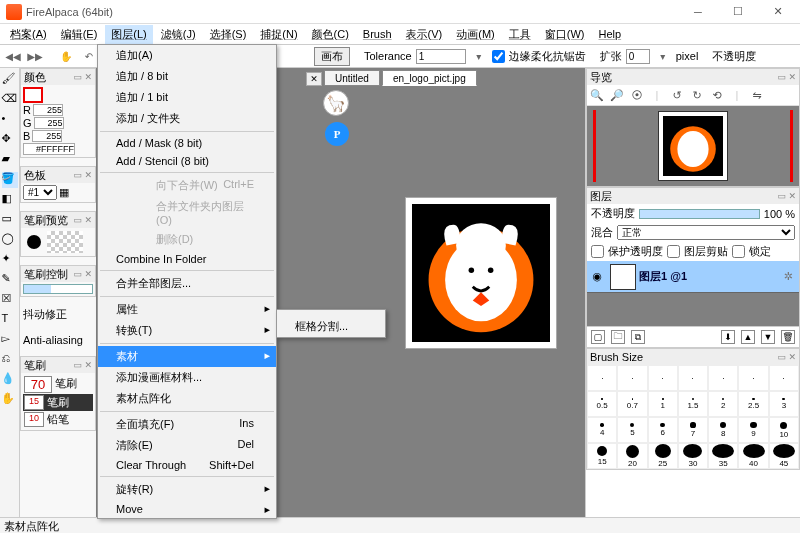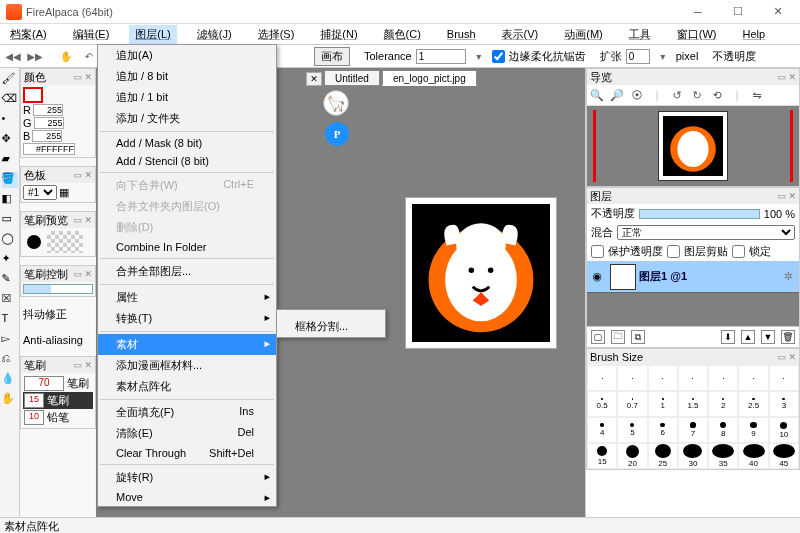--- a/index.html
+++ b/index.html
@@ -2,21 +2,21 @@
 <html><head>
 <meta charset="utf-8">
 <style>
 * { box-sizing: border-box; margin: 0; padding: 0; font-family: "Microsoft YaHei", sans-serif; font-size: 11px; }
 body { width: 800px; height: 533px; background: #fff; position: relative; overflow: hidden; }
 .titlebar { height: 24px; display: flex; align-items: center; padding: 0 2px; border-bottom: 1px solid #ddd; }
 .titlebar .icon { width: 16px; height: 16px; background: linear-gradient(#ff6b35,#ff4500); border-radius:2px; margin: 0 4px;}
 .titlebar .title { flex: 1; color: #555; }
 .winbtns { display: flex; }
 .winbtn { width: 40px; height: 22px; display: flex; align-items: center; justify-content: center; color:#555; }
-.menubar { height: 20px; display: flex; align-items: center; padding-left: 4px; gap:14px;}
+.menubar { height: 20px; display: flex; align-items: center; padding-left: 4px; gap:2px;}
 .menuitem { padding: 2px 6px; text-decoration: underline; text-decoration-color: rgba(0,0,0,0.3); cursor:default;}
 .menuitem.active { background: #cde6ff; }
 .toolbar { height: 24px; display: flex; align-items: center; border-top: 1px solid #ccc; border-bottom: 1px solid #ccc; padding: 0 4px; gap:4px;}
 .tbbtn { width: 18px; height: 18px; display:flex; align-items:center; justify-content:center; color:#666; font-size:10px;}
 .toolbar .sep { width:6px; }
 .toolbar input[type=text]{ width:50px; height:15px; border:1px solid #999; font-size:10px; padding:0 2px;}
 .main { display:flex; height: calc(100% - 24px - 20px - 24px - 16px); }
 .leftcol { width: 20px; background:#f4f4f4; border-right:1px solid #ccc; display:flex; flex-direction:column; align-items:center; gap:4px; padding-top:4px;}
 .tool { width:16px; height:16px; }
 .panelcol { width: 76px; display:flex; flex-direction:column; gap:8px; background:#f8f8f8;}
@@ -54,21 +54,21 @@
 .bsgrid { display:grid; grid-template-columns: repeat(7,1fr); }
 .bscell { height:26px; display:flex; flex-direction:column; align-items:center; justify-content:center; border:0.5px solid #eee;}
 .bscell .dot{ background:#000; border-radius:50%;}
 .bscell .lbl{ font-size:8px; margin-top:1px;}
 .statusbar { height:16px; border-top:1px solid #ccc; font-size:10px; padding:1px 4px; background:#f4f4f4;}
 
 .dropdown { position:absolute; top:44px; left:97px; width:180px; background:#f2f2f2; border:1px solid #999; box-shadow:2px 2px 4px rgba(0,0,0,0.3); z-index:100;}
 .dropdown .mi{ padding:3px 22px 3px 18px; display:flex; justify-content:space-between; position:relative;}
 .dropdown .mi.sep{ height:1px; padding:0; margin:2px 2px; background:#ccc;}
 .dropdown .mi .arrow{ position:absolute; right:6px; }
-.dropdown .mi.disabled{ color:#aaa;}
+.dropdown .mi.disabled{ color:#aaa;margin-left:40px;}
 .dropdown .mi.hl{ background:#2e90ff; color:#fff;}
 .submenu{ position:absolute; top:309px; left:276px; width:110px; background:#f2f2f2; border:1px solid #999; box-shadow:2px 2px 4px rgba(0,0,0,0.3); z-index:101;}
 .submenu .mi{ padding:3px 18px;}
 .submenu .mi.hl{ background:#2e90ff; color:#fff;}
 .logo-top{ position:absolute; top:22px; right:236px; width:26px; height:26px; border-radius:50%; background:#fff; border:1px solid #aaa; display:flex; align-items:center; justify-content:center; font-size:16px;}
 .logo-p{ position:absolute; top:54px; right:236px; width:24px; height:24px; border-radius:50%; background:#1e90ff; color:#fff; display:flex; align-items:center; justify-content:center; font-weight:bold; font-family:Georgia;}
 .brushprev-main{ height:28px; display:flex; align-items:center;}
 .brushprev-main .dot{ width:14px;height:14px;background:#000;border-radius:50%;margin:0 6px;}
 .brushprev-main .check{ width:36px; height:22px; background:repeating-conic-gradient(#ccc 0 25%,#fff 0 50%) 0 0/8px 8px;}
 select{ font-size:10px; height:15px;}
@@ -207,21 +207,21 @@
     </div>
     <div class="panel-b" style="padding:2px 3px"><span>抖动修正</span></div>
     <div class="panel-b" style="padding:2px 3px"><span>Anti-aliasing</span></div>
     <div class="panel">
       <div class="panel-h">
           <span>笔刷</span>
           <span class="dots">▭ ✕</span>
         </div>
       <div class="panel-b" id="brushlist">
           <div style="display: flex; gap: 3px; padding: 1px;">
-            <span style="width:40px;border:1px solid #888;background:#fff;color:#c00;text-align:center;font-size:10px">70</span>
+            <span style="width:28px;border:1px solid #888;background:#fff;color:#c00;text-align:center;font-size:13px">70</span>
             <span>笔刷</span>
           </div>
           <div style="display: flex; gap: 3px; padding: 1px; background: rgb(51, 51, 51); color: rgb(255, 255, 255);">
             <span style="width:20px;border:1px solid #888;background:#fff;color:#c00;text-align:center;font-size:9px">15</span>
             <span>笔刷</span>
           </div>
           <div style="display: flex; gap: 3px; padding: 1px;">
             <span style="width:20px;border:1px solid #888;background:#fff;color:#c00;text-align:center;font-size:9px">10</span>
             <span>铅笔</span>
           </div>

